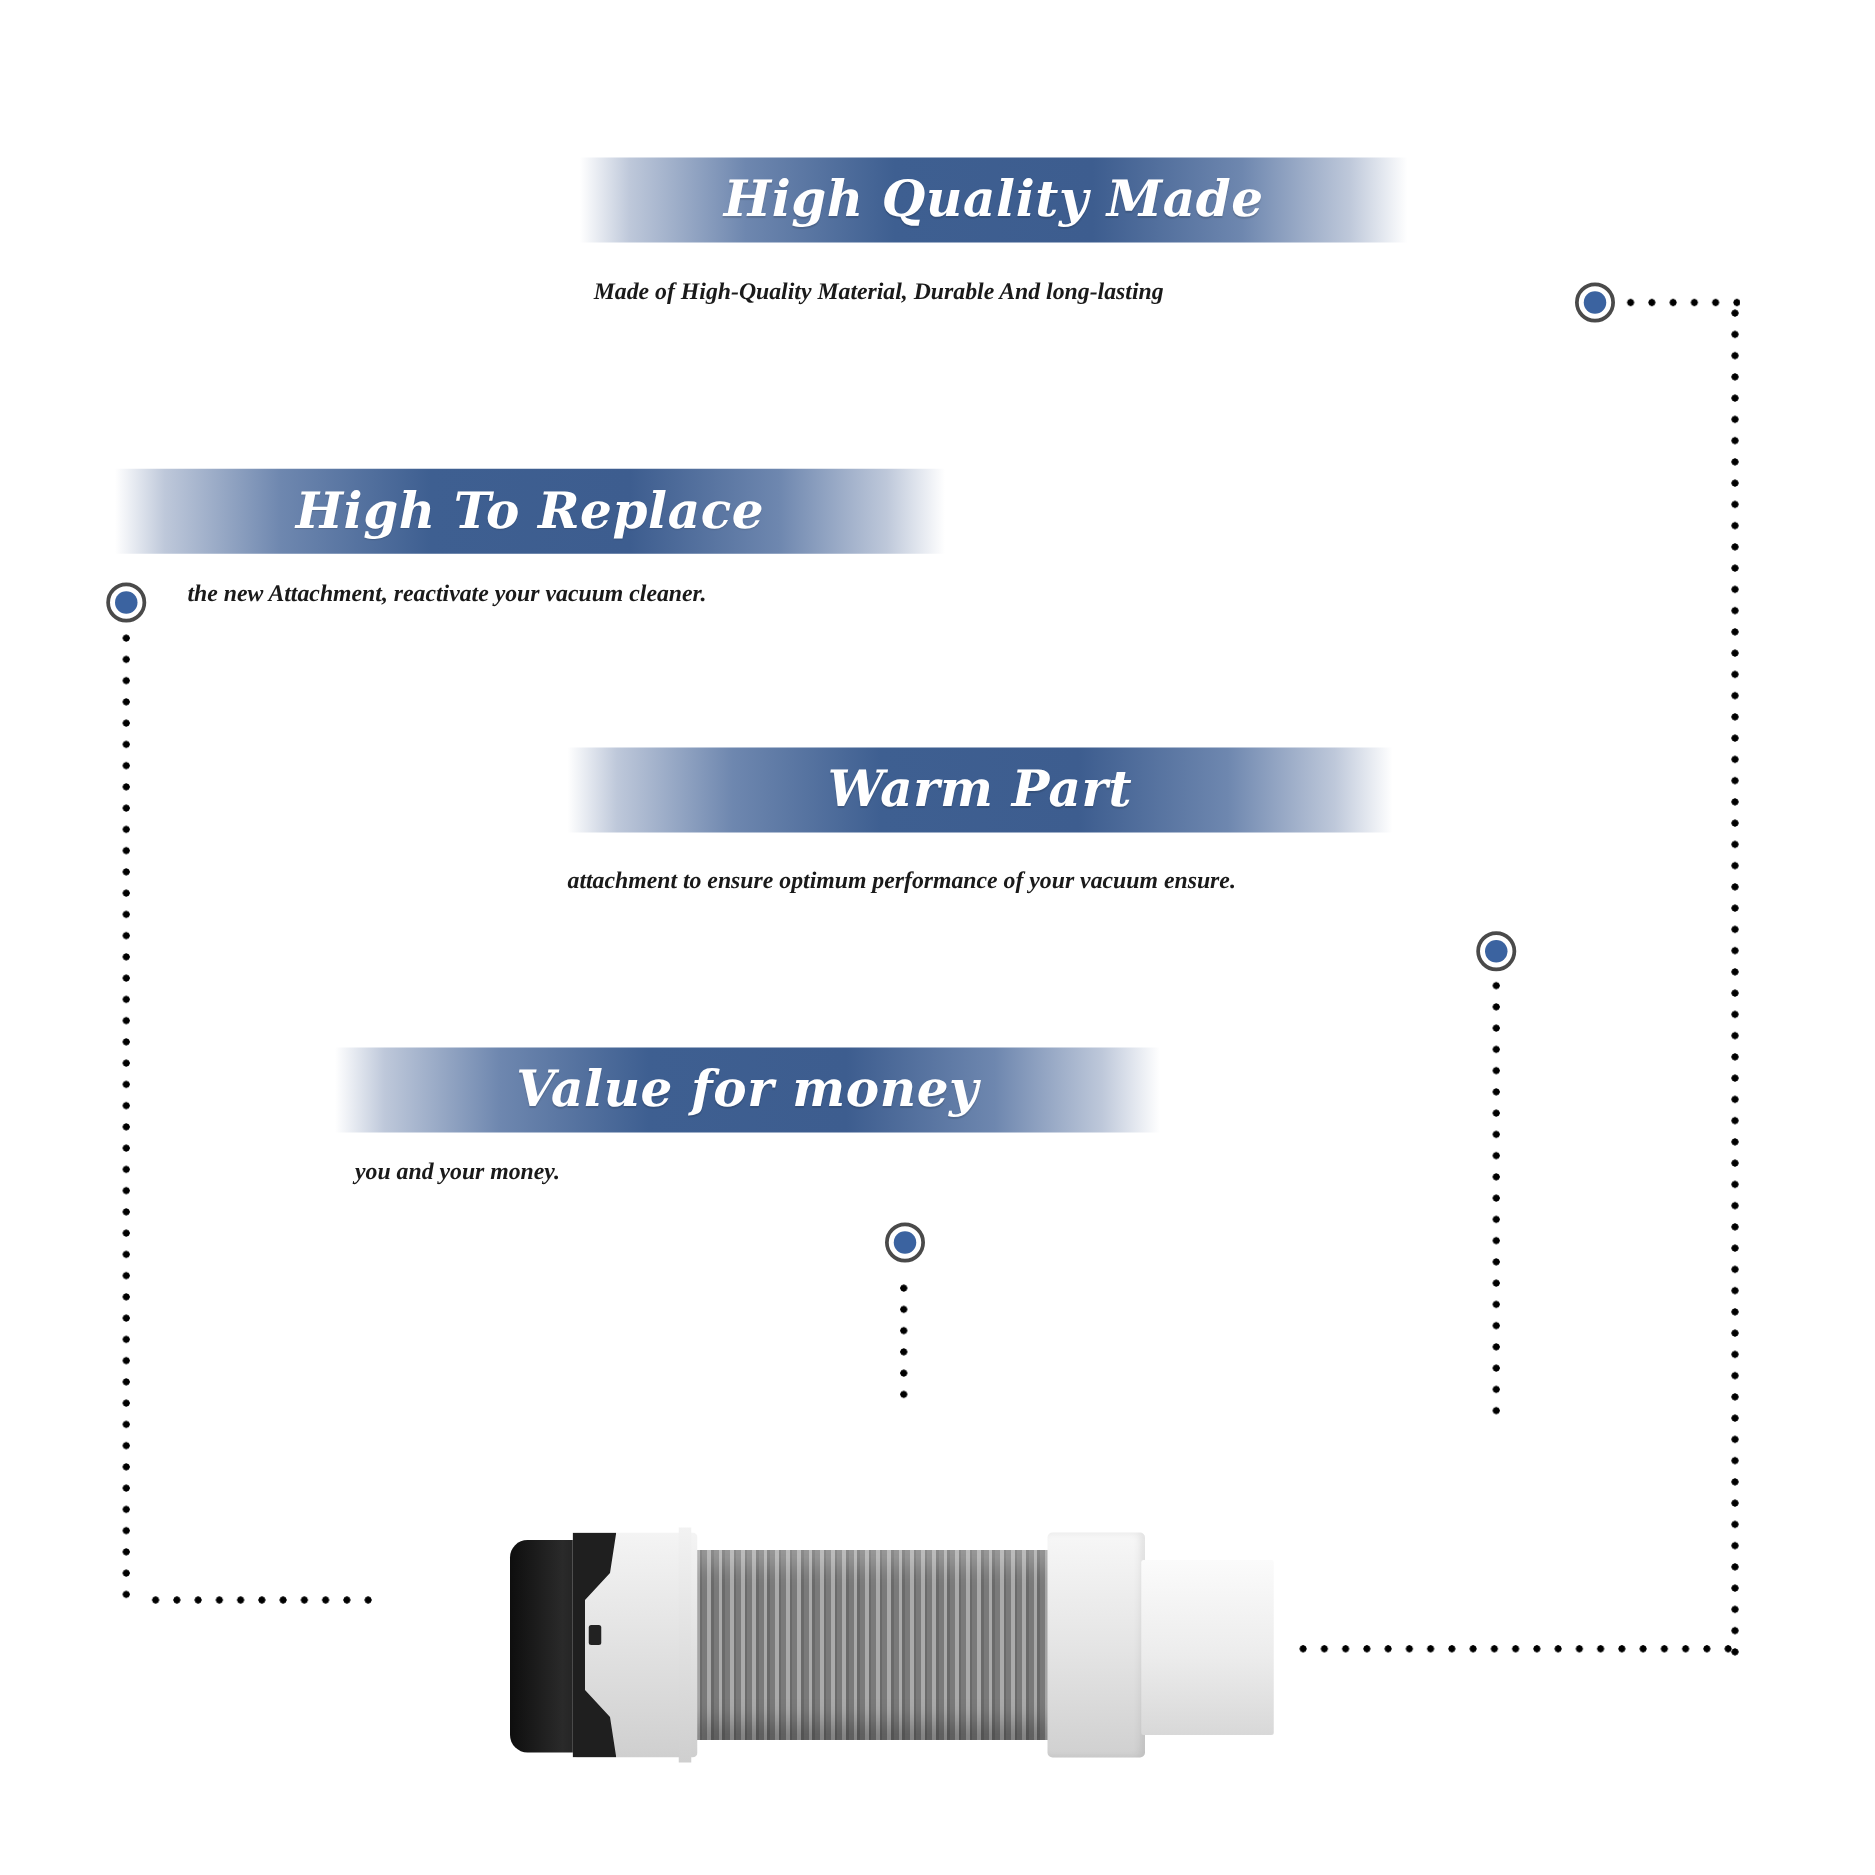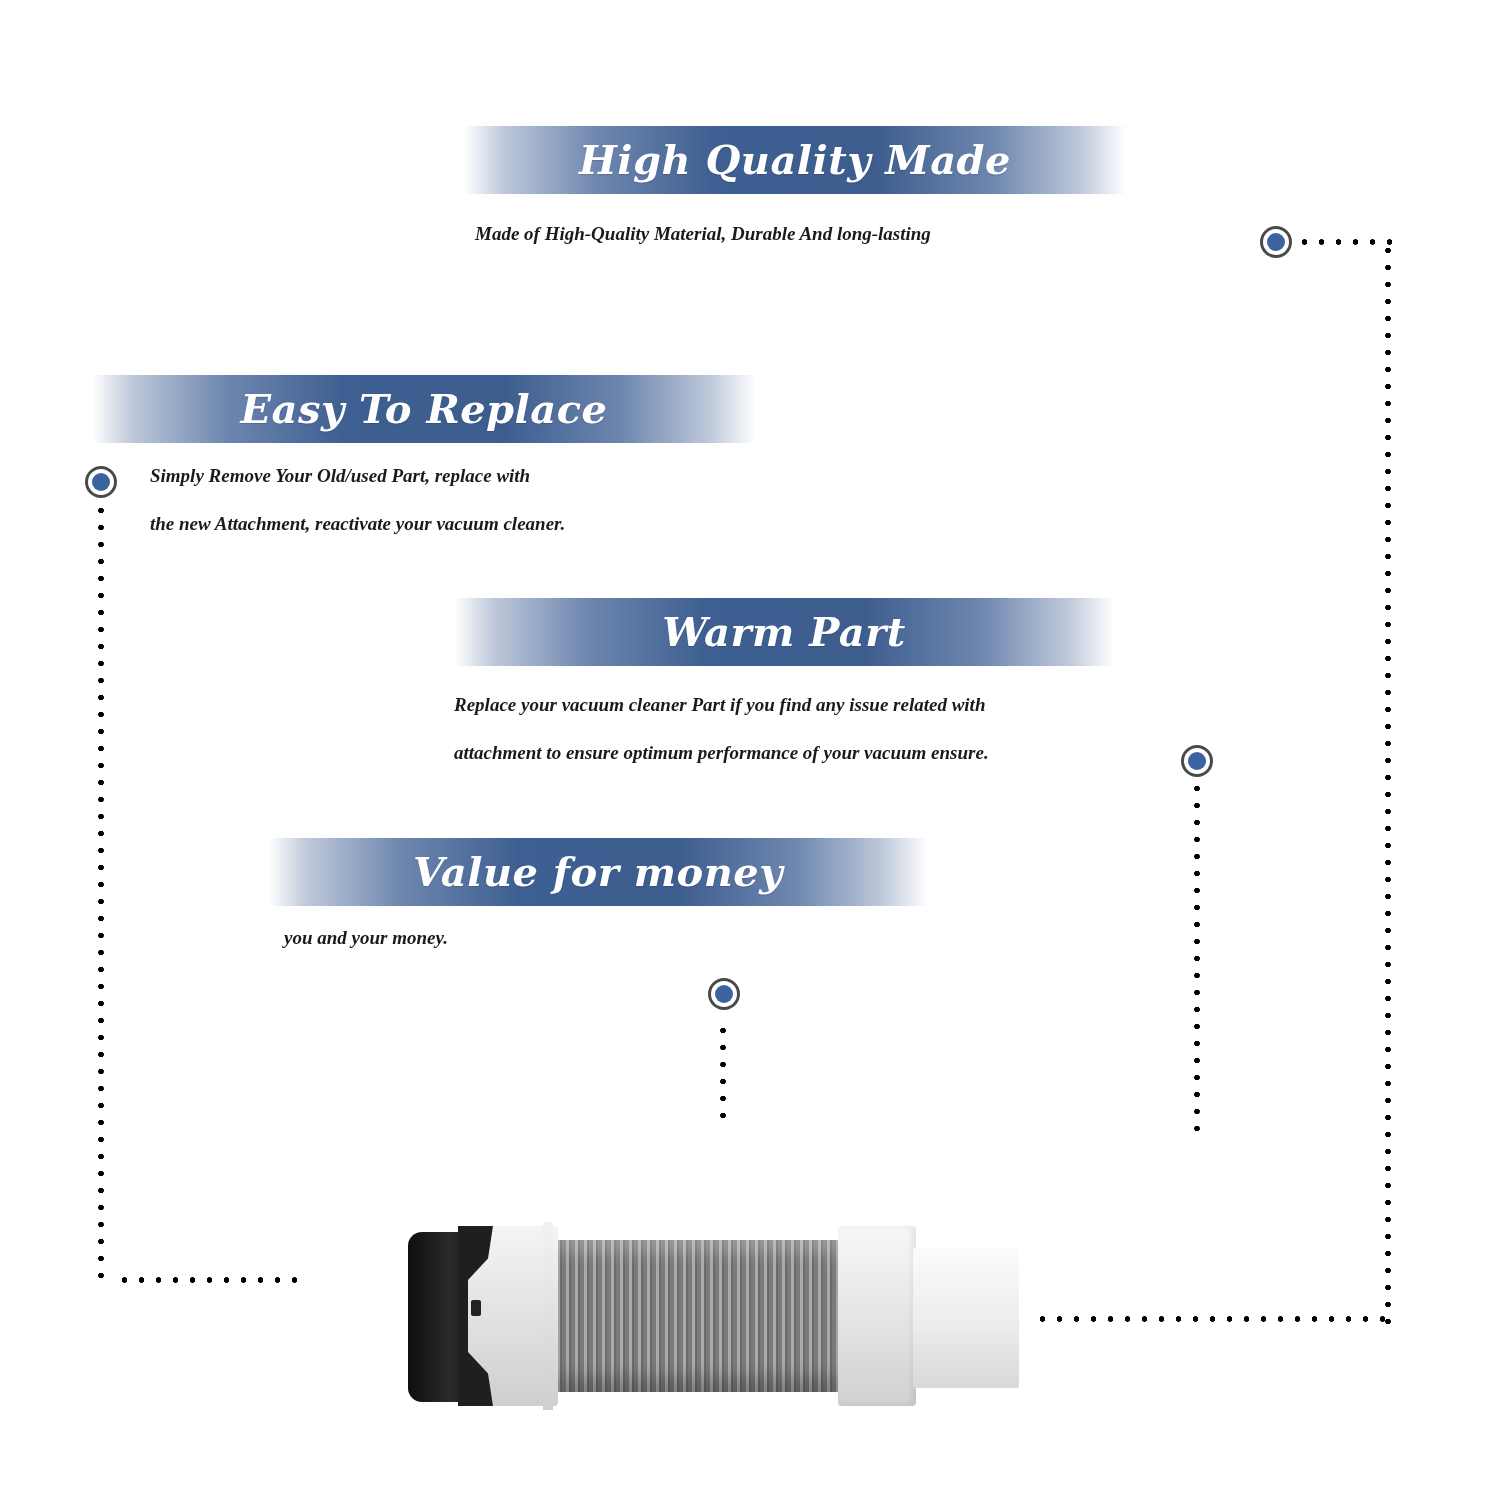--- a/index.html
+++ b/index.html
@@ -120,35 +120,33 @@
 </div>
 <div class="desc" style="left:427px; top:168px;">
   <span>Made of  High-Quality Material, Durable And long-lasting</span>
 </div>
 <div class="marker" style="left:1224px; top:190px;"></div>
 <div class="dots-h" style="left:1260px; top:203px; width:96px;"></div>
 <div class="dots-v" style="left:1349px; top:206px; height:1084px;"></div>
 <div class="dots-h" style="left:998px; top:1280px; width:356px;"></div>
 
 <div class="banner" style="left:56px; top:339px; width:664px;">
-  <span class="banner-title">Easy To Replace</span>
+  <span class="banner-title">High To Replace</span>
 </div>
 <div class="desc" style="left:102px; top:410px;">
-  <span>Simply Remove Your Old/used Part, replace with</span>
   <span>the new Attachment, reactivate your vacuum cleaner.</span>
 </div>
 <div class="marker" style="left:49px; top:430px;"></div>
 <div class="dots-v" style="left:62px; top:466px; height:784px;"></div>
 <div class="dots-h" style="left:80px; top:1241px; width:182px;"></div>
 
 <div class="banner" style="left:418px; top:562px; width:660px;">
   <span class="banner-title">Warm Part</span>
 </div>
 <div class="desc" style="left:406px; top:639px;">
-  <span>Replace your vacuum cleaner Part if you find any issue related with</span>
   <span> attachment to ensure optimum performance of your vacuum ensure.</span>
 </div>
 <div class="marker" style="left:1145px; top:709px;"></div>
 <div class="dots-v" style="left:1158px; top:744px; height:352px;"></div>
 
 <div class="banner" style="left:232px; top:802px; width:660px;">
   <span class="banner-title">Value for money</span>
 </div>
 <div class="desc" style="left:236px; top:872px;">
   <span>you and your money.</span>

